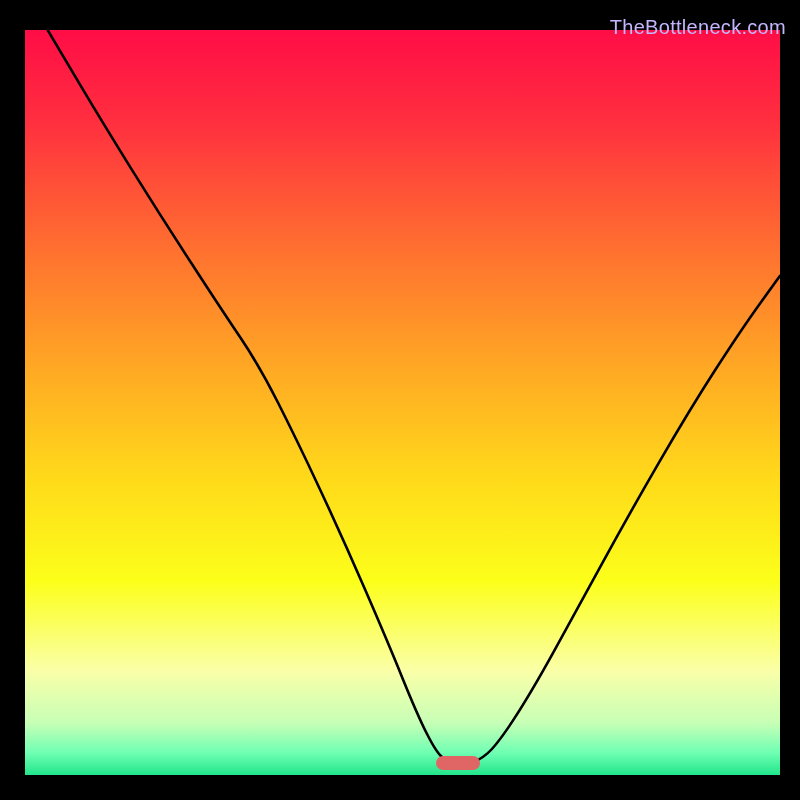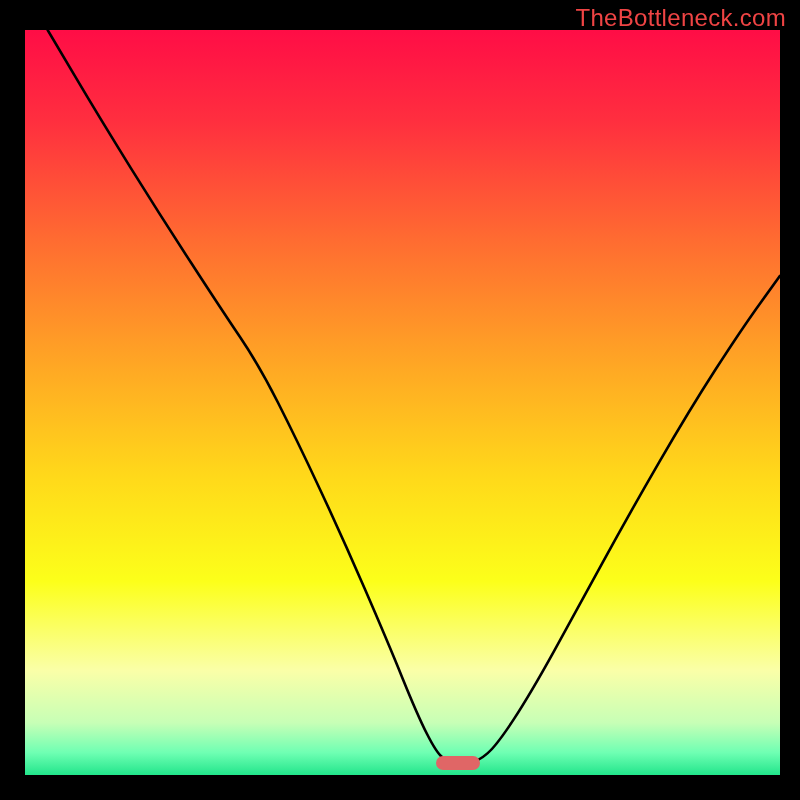--- a/index.html
+++ b/index.html
@@ -12,24 +12,24 @@
     overflow: hidden;
   }
   .frame {
     position: relative;
     width: 800px;
     height: 800px;
     background: #000;
   }
   .watermark {
     position: absolute;
-    top: 4px;
+    top: 16px;
     right: 14px;
-    color: #ef4444;
-    font-size: 24px;
+    color: #c4b5fd;
+    font-size: 20px;
     font-weight: 500;
     letter-spacing: 0.3px;
     z-index: 10;
   }
   .plot-area {
     position: absolute;
     left: 25px;
     top: 30px;
     width: 755px;
     height: 745px;

